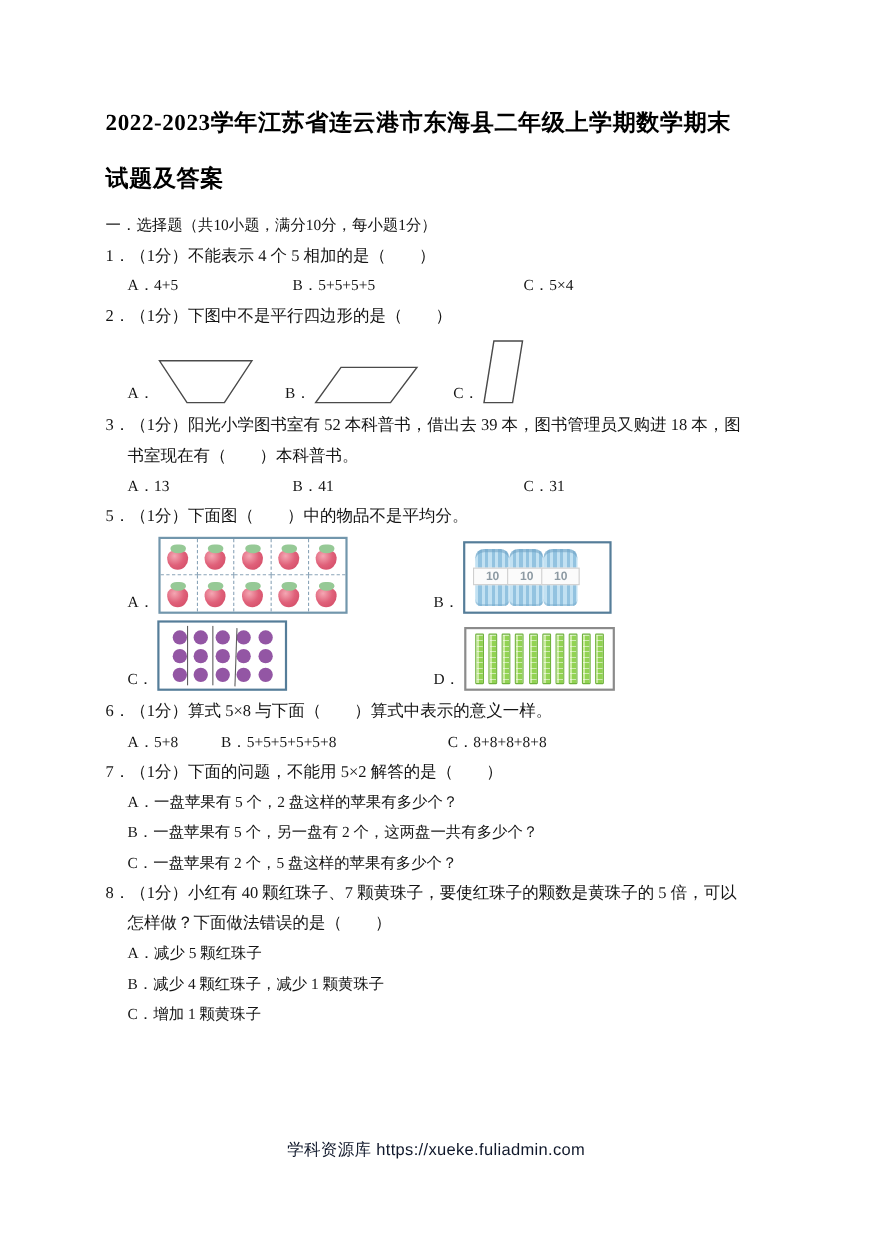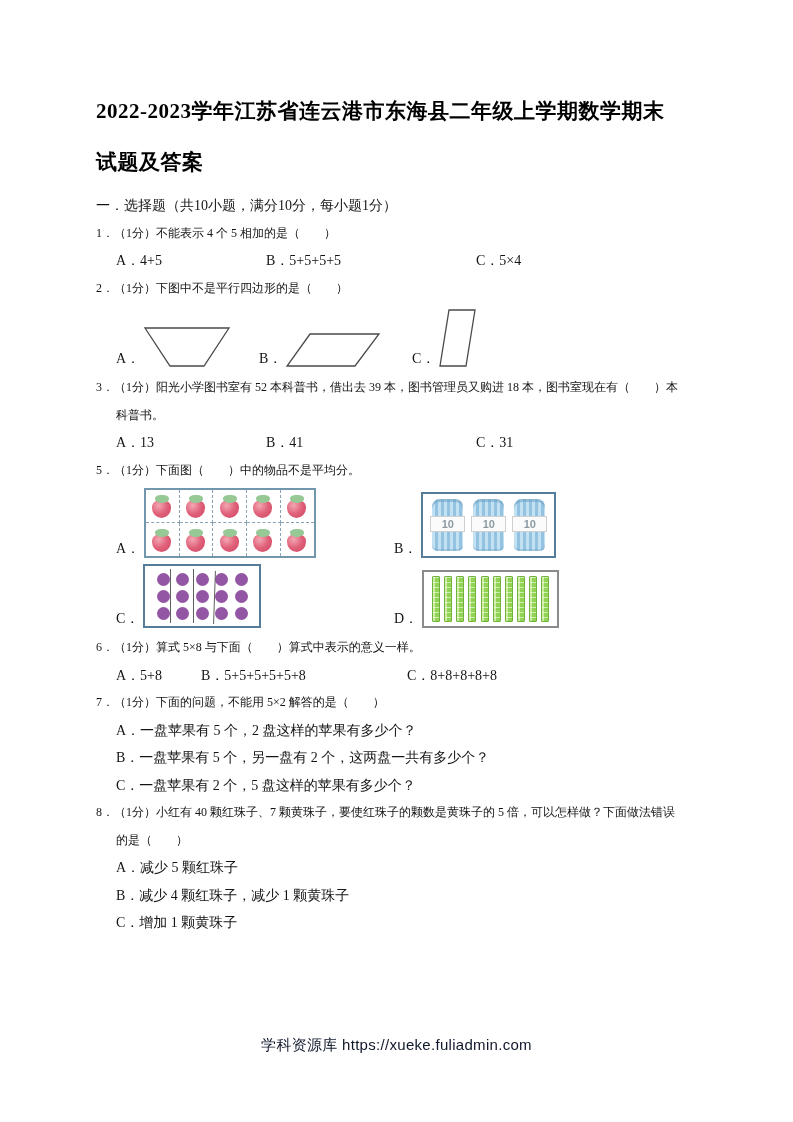--- a/index.html
+++ b/index.html
@@ -8,21 +8,21 @@
     font-family:"Liberation Serif","DejaVu Serif",serif;
     color:#141414;
     -webkit-font-smoothing:antialiased;
   }
   .page{position:absolute;inset:0;padding:86px 112px 0 96px;box-sizing:border-box;}
   .doc-title{
     font-size:21px;font-weight:bold;line-height:51px;color:#000;
     letter-spacing:.5px;
   }
   .section-heading{font-size:14px;line-height:27.5px;margin-top:4px;}
-  .qtext{font-size:12px;line-height:27.5px;padding-left:20px;text-indent:-20px;}
+  .qtext{font-size:15px;line-height:27.5px;padding-left:20px;text-indent:-20px;}
   .optrow{font-size:14px;line-height:27.5px;margin-left:20px;white-space:nowrap;}
   .optrow .col1{display:inline-block;width:150px;}
   .optrow .col2{display:inline-block;width:210px;}
   .optrow.q6 .col1{width:85px;}
   .optrow.q6 .col2{width:206px;}
   .optline{font-size:14px;line-height:27.5px;margin-left:20px;}
 
   
   .shapes-row{display:flex;align-items:flex-end;margin:8px 0 6px 20px;height:58px;}
   .shape-col{display:flex;align-items:flex-end;}
@@ -50,21 +50,21 @@
   .straw{width:20px;height:24px;position:relative;display:inline-block;}
   .straw::after{content:"";position:absolute;left:0;right:1px;top:6px;bottom:0;
     background:radial-gradient(circle at 35% 30%,#f4a7b3 0%,#e0617a 48%,#cf4560 100%);
     border-radius:50% 50% 58% 58% / 42% 42% 64% 64%;}
   .straw::before{content:"";position:absolute;left:3px;top:1px;width:14px;height:8px;
     background:#96c996;border-radius:45% 45% 55% 55%;z-index:1;}
 
   
   .bundle-box{
     width:135px;height:66px;box-sizing:border-box;border:2px solid #557d99;background:#fff;
-    display:flex;justify-content:space-between;align-items:center;padding:6px 9px;
+    display:flex;justify-content:flex-start;align-items:center;padding:6px 9px;
   }
   .bundle{width:31px;height:52px;position:relative;border-radius:8px 8px 5px 5px;
     background:repeating-linear-gradient(90deg,#c2e1f2 0 3px,#93c3e0 3px 6px);
     box-shadow:inset 0 3px 0 rgba(110,160,195,.55), inset 0 -2px 0 rgba(110,160,195,.35);}
   .bundle-band{position:absolute;left:-2px;right:-2px;top:17px;height:16px;
     background:#fbfbfb;border:1px solid #cfcfcf;box-sizing:border-box;
     display:flex;align-items:center;justify-content:center;
     font:bold 11px "Liberation Sans",sans-serif;color:#8d9aa3;}
 
   

